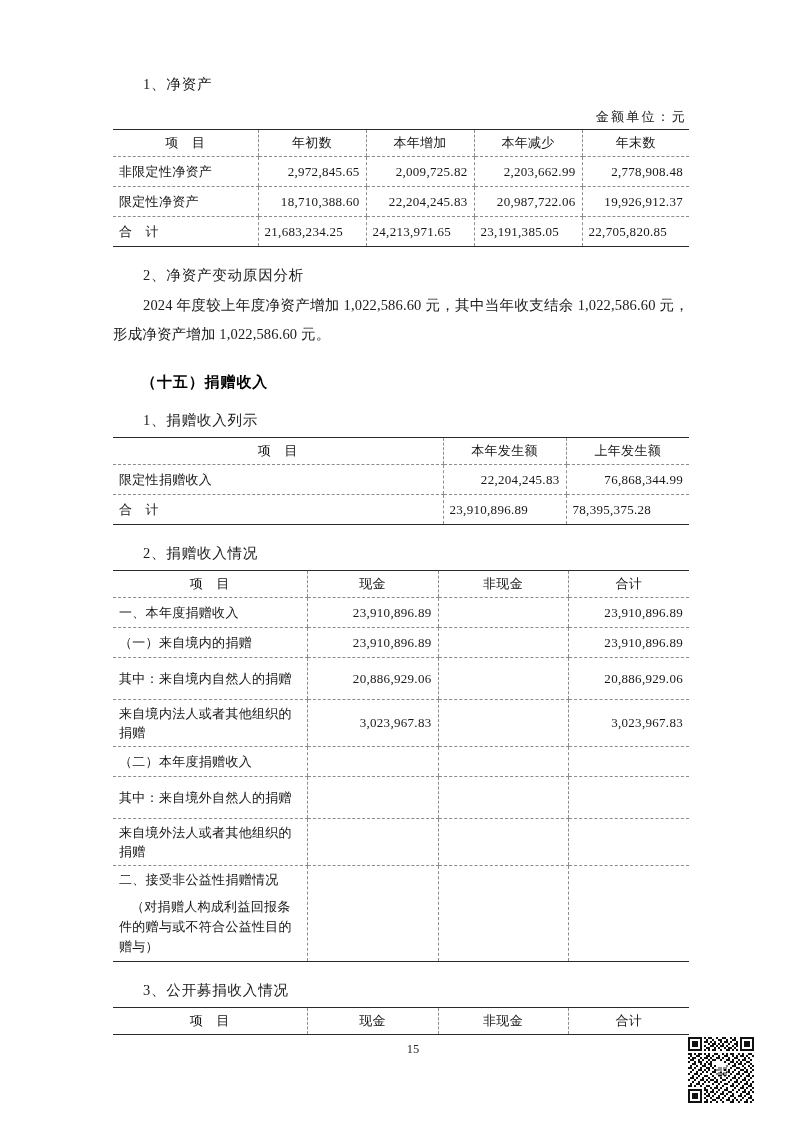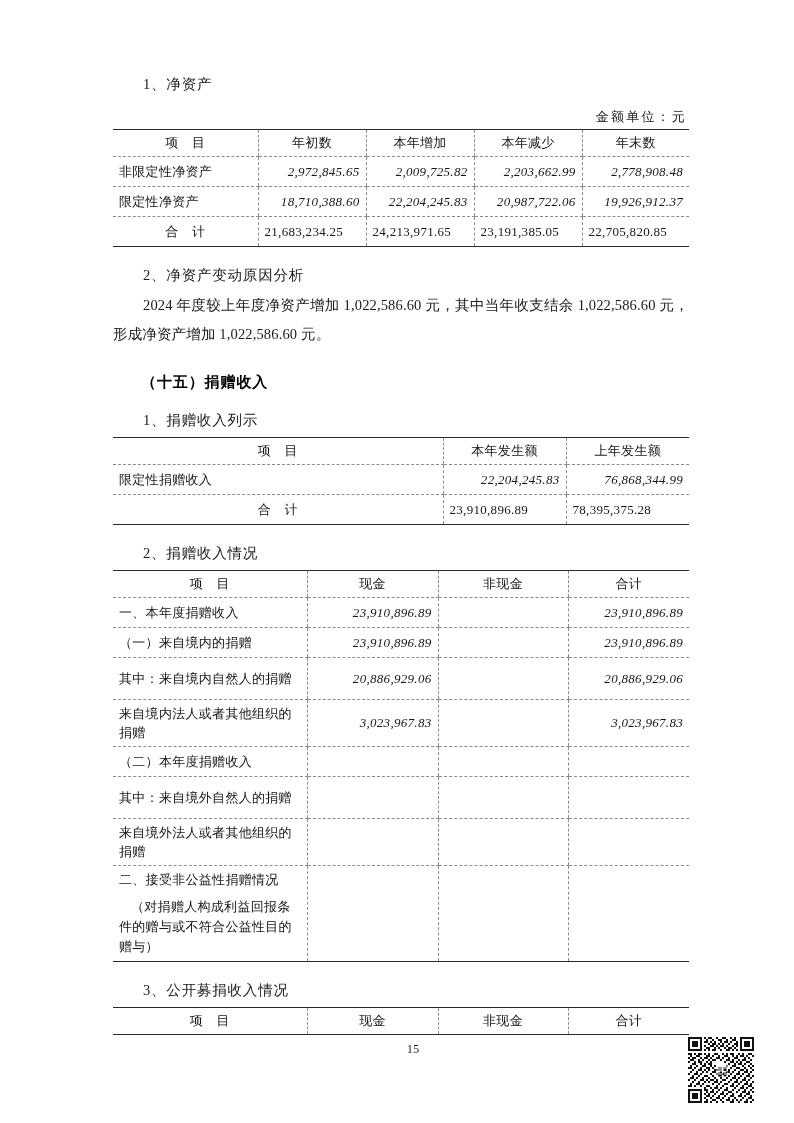--- a/index.html
+++ b/index.html
@@ -110,23 +110,23 @@
   }
   table.doc-table {
     border-top: 1.3px solid #2a2a2a;
     border-bottom: 1.3px solid #2a2a2a;
   }
   .cell-head {
     text-align: center;
     letter-spacing: 3px;
   }
   .cell-item { text-align: left; }
-  .cell-num  { text-align: right; font-style: italic; }
+  .cell-num  { text-align: right; }
   .cell-total-label {
-    text-align: center;
+    text-align: left;
     font-weight: bold;
     letter-spacing: 3px;
   }
   .cell-total-num {
     font-weight: bold;
   }
   .row-tall > td { height: 30px; }
   .row-wrap  > td { height: 42px; }
   .cell-multiline {
     text-align: left;

